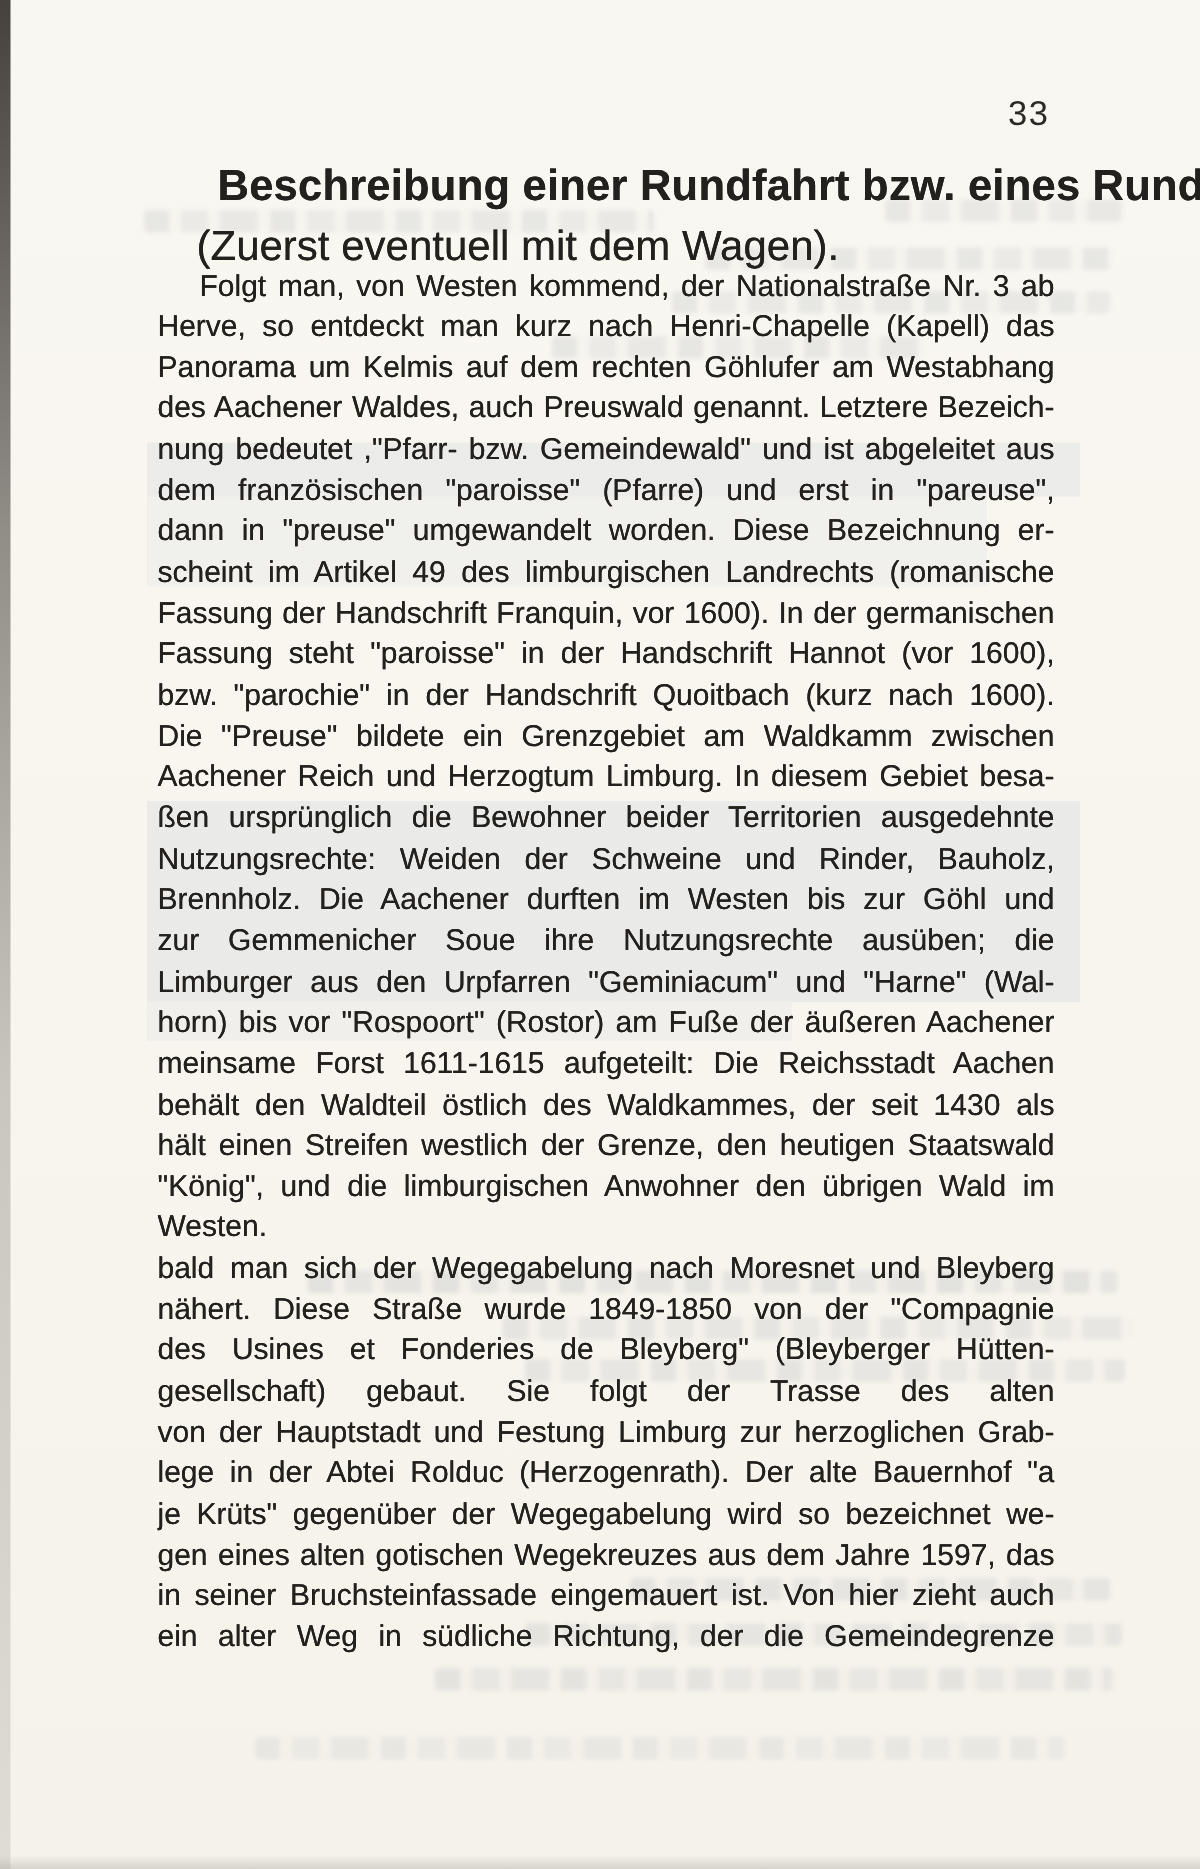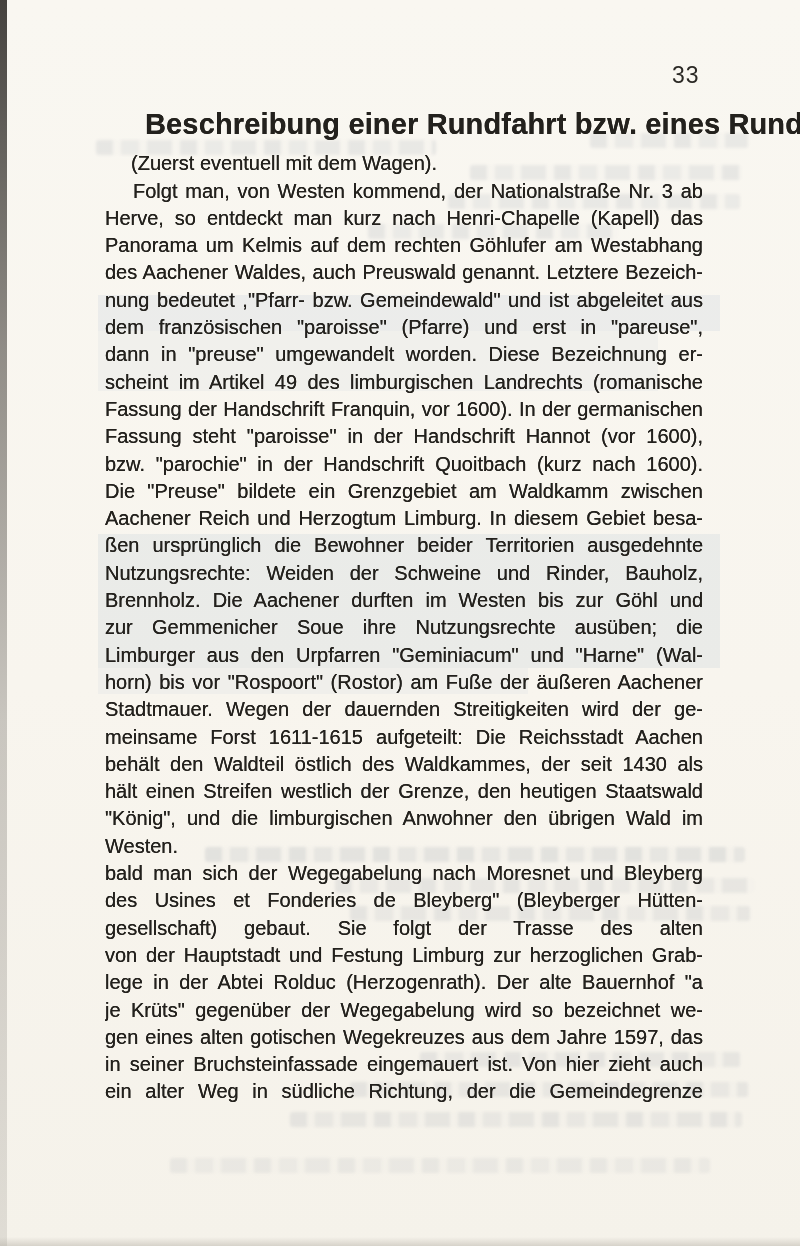--- a/index.html
+++ b/index.html
@@ -82,21 +82,21 @@
     font-size: 29px;
     font-weight: bold;
     line-height: 27.3px;
     height: 27.3px;
     text-indent: 28px;
     letter-spacing: 0.15px;
     white-space: nowrap;
     text-shadow: 0 0 0.4px currentColor;
   }
   .subtitle {
-    font-size: 20px;
+    font-size: 28px;
     line-height: 27.3px;
     height: 27.3px;
     text-indent: 26px;
     white-space: nowrap;
     text-shadow: 0 0 0.3px currentColor;
   }
   .paragraph { margin: 0; }
   .line {
     font-size: 20px;
     line-height: 27.3px;
@@ -154,29 +154,29 @@
           <div class="line">Fassung steht "paroisse" in der Handschrift Hannot (vor 1600),</div>
           <div class="line">bzw. "parochie" in der Handschrift Quoitbach (kurz nach 1600).</div>
           <div class="line">Die "Preuse" bildete ein Grenzgebiet am Waldkamm zwischen</div>
           <div class="line">Aachener Reich und Herzogtum Limburg. In diesem Gebiet besa-</div>
           <div class="line">ßen ursprünglich die Bewohner beider Territorien ausgedehnte</div>
           <div class="line">Nutzungsrechte: Weiden der Schweine und Rinder, Bauholz,</div>
           <div class="line">Brennholz. Die Aachener durften im Westen bis zur Göhl und</div>
           <div class="line">zur Gemmenicher Soue ihre Nutzungsrechte ausüben; die</div>
           <div class="line">Limburger aus den Urpfarren "Geminiacum" und "Harne" (Wal-</div>
           <div class="line">horn) bis vor "Rospoort" (Rostor) am Fuße der äußeren Aachener</div>
-          <div class="line">Stadtmauer. Wegen der dauernden Streitigkeiten wird der ge-</div>
           <div class="line">meinsame Forst 1611-1615 aufgeteilt: Die Reichsstadt Aachen</div>
           <div class="line">behält den Waldteil östlich des Waldkammes, der seit 1430 als</div>
           <div class="line">hält einen Streifen westlich der Grenze, den heutigen Staatswald</div>
           <div class="line">"König", und die limburgischen Anwohner den übrigen Wald im</div>
           <div class="line para-last">Westen.</div>
         </div>
         <div class="paragraph">
           <div class="line">bald man sich der Wegegabelung nach Moresnet und Bleyberg</div>
+          <div class="line">nähert. Diese Straße wurde 1849-1850 von der "Compagnie</div>
           <div class="line">des Usines et Fonderies de Bleyberg" (Bleyberger Hütten-</div>
           <div class="line">gesellschaft) gebaut. Sie folgt der Trasse des alten Herzogenweges</div>
           <div class="line">von der Hauptstadt und Festung Limburg zur herzoglichen Grab-</div>
           <div class="line">lege in der Abtei Rolduc (Herzogenrath). Der alte Bauernhof "a</div>
           <div class="line">je Krüts" gegenüber der Wegegabelung wird so bezeichnet we-</div>
           <div class="line">gen eines alten gotischen Wegekreuzes aus dem Jahre 1597, das</div>
           <div class="line">in seiner Bruchsteinfassade eingemauert ist. Von hier zieht auch</div>
           <div class="line">ein alter Weg in südliche Richtung, der die Gemeindegrenze</div>
         </div>
       </div>

